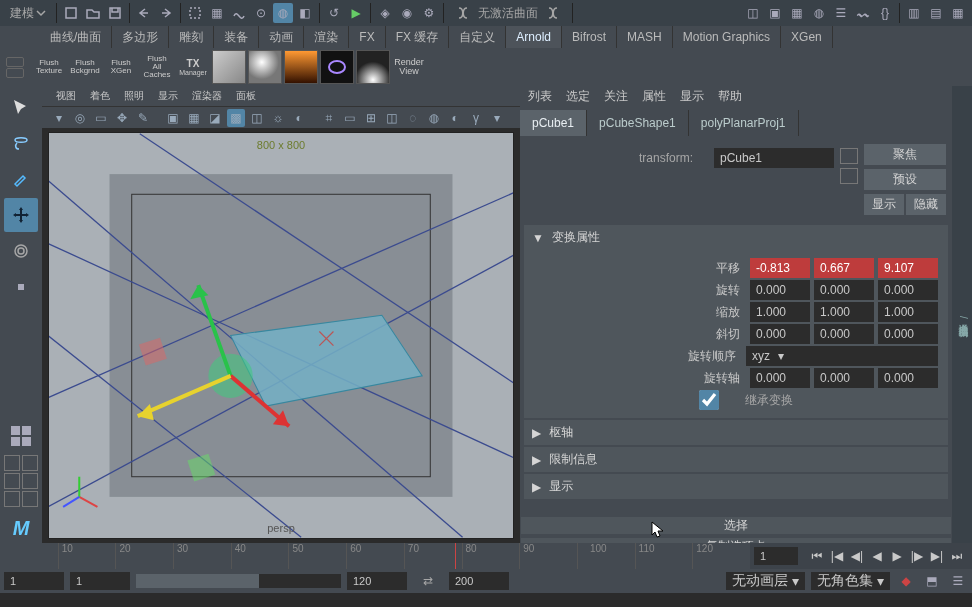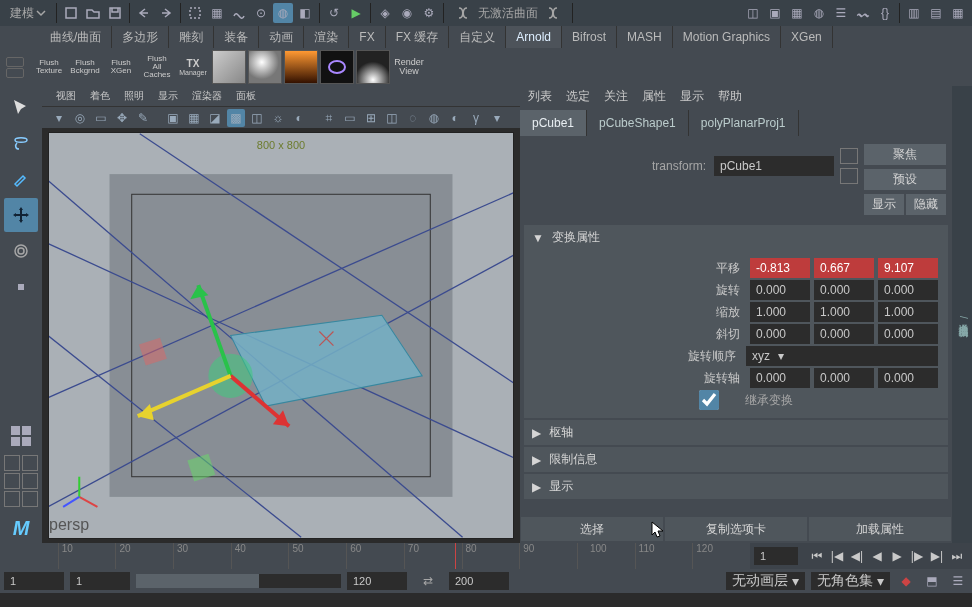--- a/index.html
+++ b/index.html
@@ -137,21 +137,21 @@
   position: relative;
   margin: 4px 6px 4px 6px;
   border: 1px solid #222;
 }
 .vp-label {
   position: absolute; top: 6px; left: 0; right: 0;
   text-align: center; font-size: 11px; color: #6d7c2f;
 }
 .cam-label {
   position: absolute; bottom: 4px; left: 0; right: 0;
-  font-size: 16px; color: #555;
+  text-align: center; font-size: 11px; color: #555;
 }
 
 
 .right {
   flex: 1;
   display: flex;
 }
 .attr-editor {
   flex: 1;
   background: #444a51;
@@ -173,22 +173,22 @@
   cursor: pointer;
   border-right: 1px solid #333;
 }
 .ae-tabs .aet.active { background: #5b636a; color: #e8eef2; }
 
 .ae-header {
   display: flex; padding: 8px 6px 10px 6px; gap: 6px;
   align-items: flex-start;
 }
 .ae-header .transform-row {
-  flex: 1; display: flex; align-items: center; justify-content: flex-end; gap: 8px;
-  margin-top: 12px;
+  flex: 1; display: flex; align-items: center; justify-content: flex-end; gap: 21px;
+  margin-top: 4px;
 }
 .ae-header input {
   width: 120px; height: 20px;
   background: #2c2c2c; border: none; color: #c9c9c9;
   padding: 0 6px; font-size: 12px;
 }
 .lock-col {
   display: flex; flex-direction: column; gap: 4px;
   padding-top: 4px;
 }
@@ -237,21 +237,21 @@
 }
 .field-row input {
   width: 60px; height: 20px;
   background: #2c2c2c; border: none; color: #c9c9c9;
   padding: 0 6px; font-size: 12px;
 }
 .field-row input.red { background: #be3c3c; color: #fff; }
 .field-row .ck { accent-color: #5285a6; }
 
 .ae-footer {
-  height: 28px; display: flex;
+  height: 28px; display: flex; flex-direction: column;
 }
 .ae-footer .fbtn {
   flex: 1; display: flex; align-items: center; justify-content: center;
   background: #4f565c; margin: 2px 1px;
   cursor: pointer; color: #d5d5d5;
 }
 
 .sidebar-tabs {
   width: 20px; background: #394148;
   display: flex; flex-direction: column; align-items: center;

